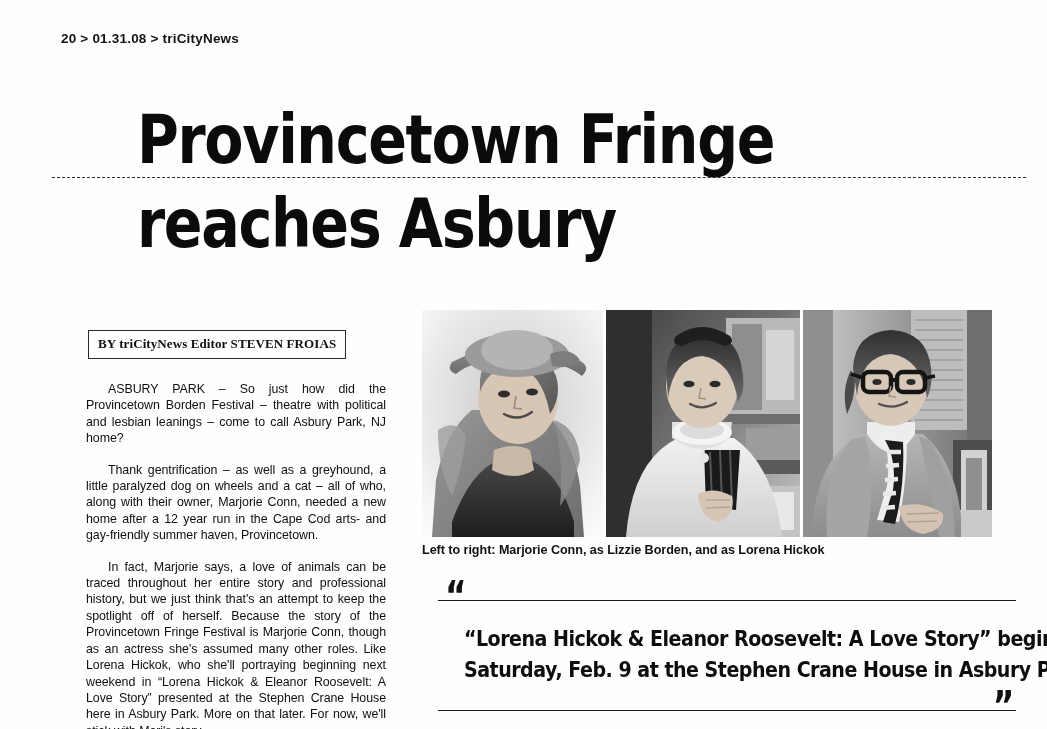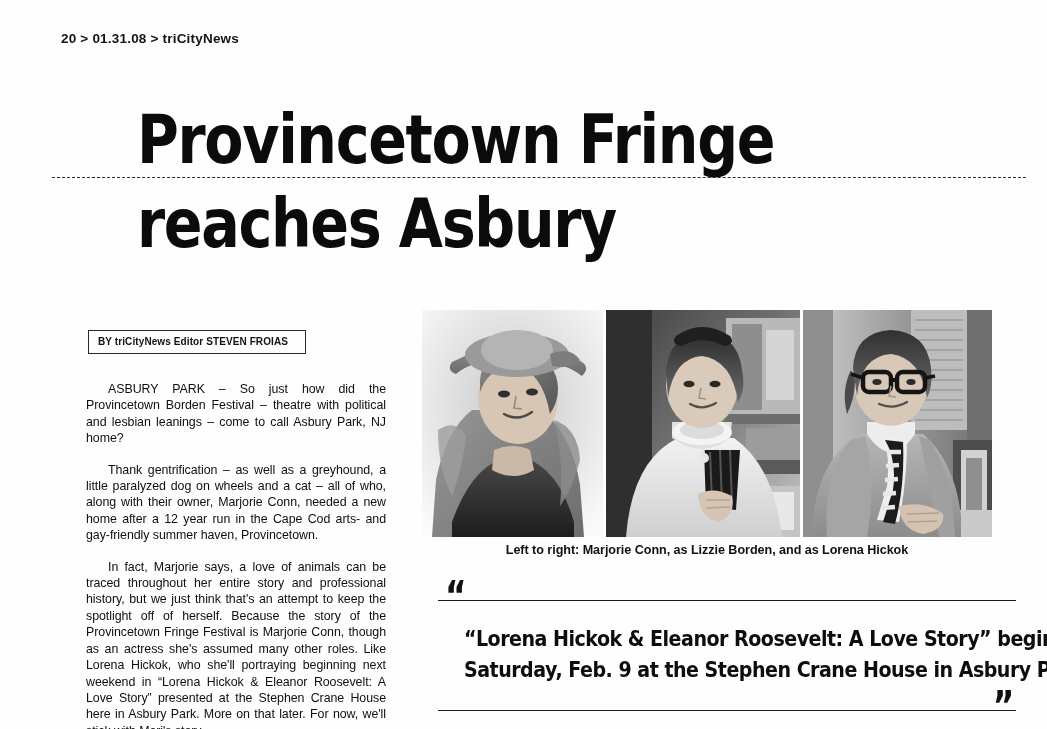--- a/index.html
+++ b/index.html
@@ -57,27 +57,28 @@
     width: 974px;
     height: 0;
     border-top: 1.4px dashed #2b2b2b;
   }
 
   
   #byline-box {
     position: absolute;
     left: 88px;
     top: 330px;
-    padding: 5px 17px 6px 9px;
+    padding: 5px 9px 6px 9px;
     border: 1px solid #2a2a2a;
-    font-size: 10px;
+    font-size: 13px;
     font-weight: bold;
     letter-spacing: 0.1px;
     color: #121212;
     white-space: nowrap;
+    font-family: Liberation Serif, serif;
   }
 
   
   #body-column {
     position: absolute;
     left: 86px;
     top: 381px;
     width: 300px;
   }
   .body-par {
@@ -110,21 +111,21 @@
   .photo-2 { width: 194px; }
   .photo-3 { width: 189px; }
 
   .photo svg { display: block; width: 100%; height: 100%; }
 
   #caption {
     position: absolute;
     left: 422px;
     top: 543px;
     width: 570px;
-    text-align: center;
+    text-align: left;
     font-size: 12.6px;
     font-weight: bold;
     color: #111111;
     letter-spacing: -0.05px;
     white-space: nowrap;
   }
 
   
   #pullquote {
     position: absolute;

